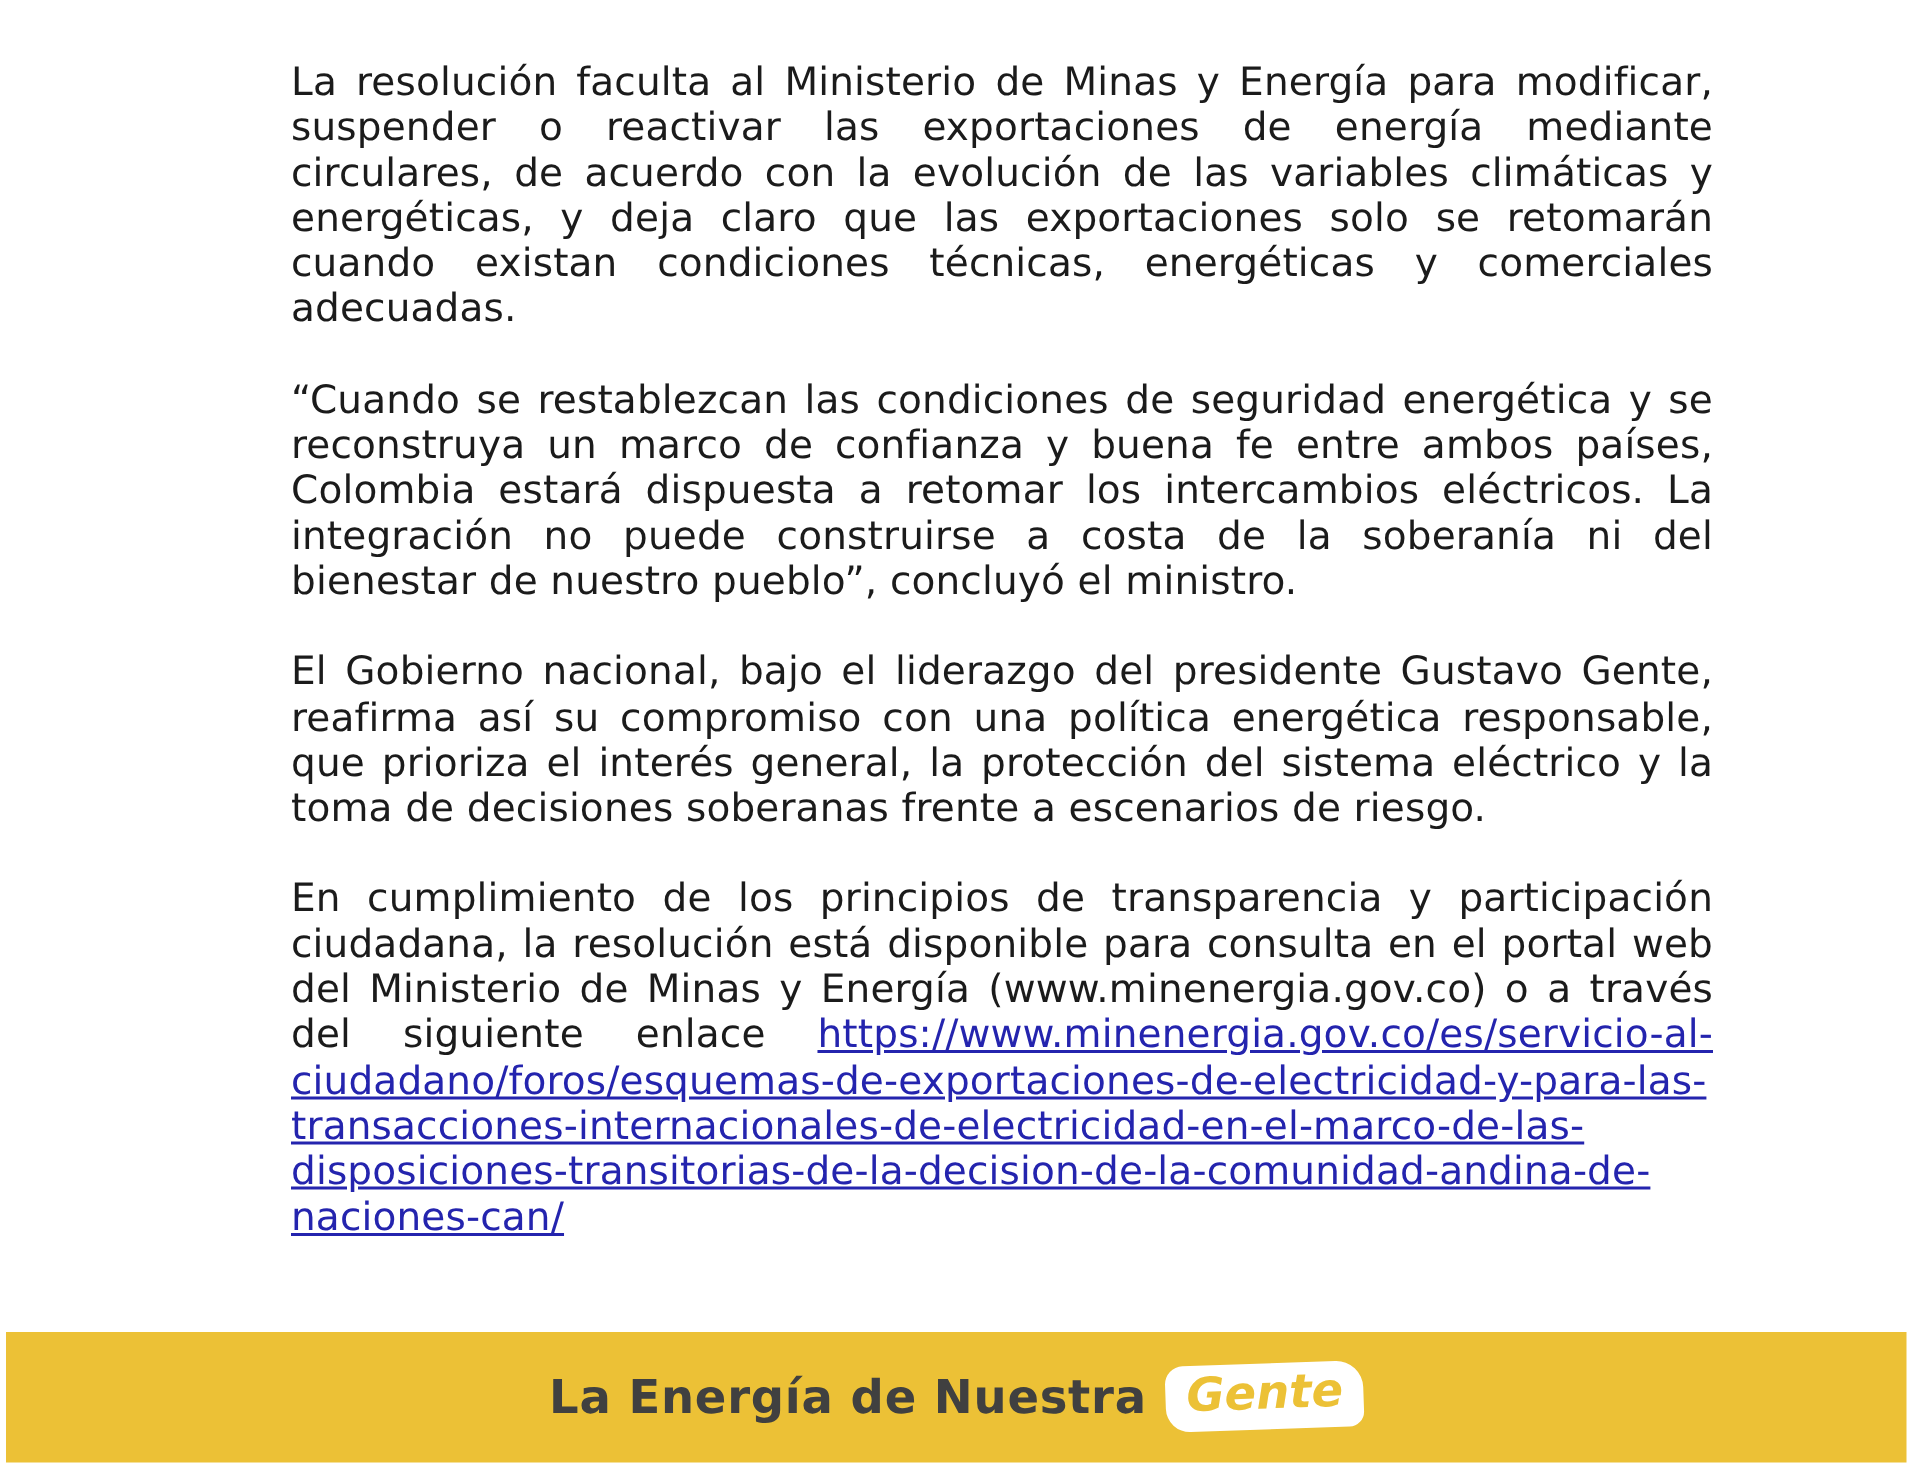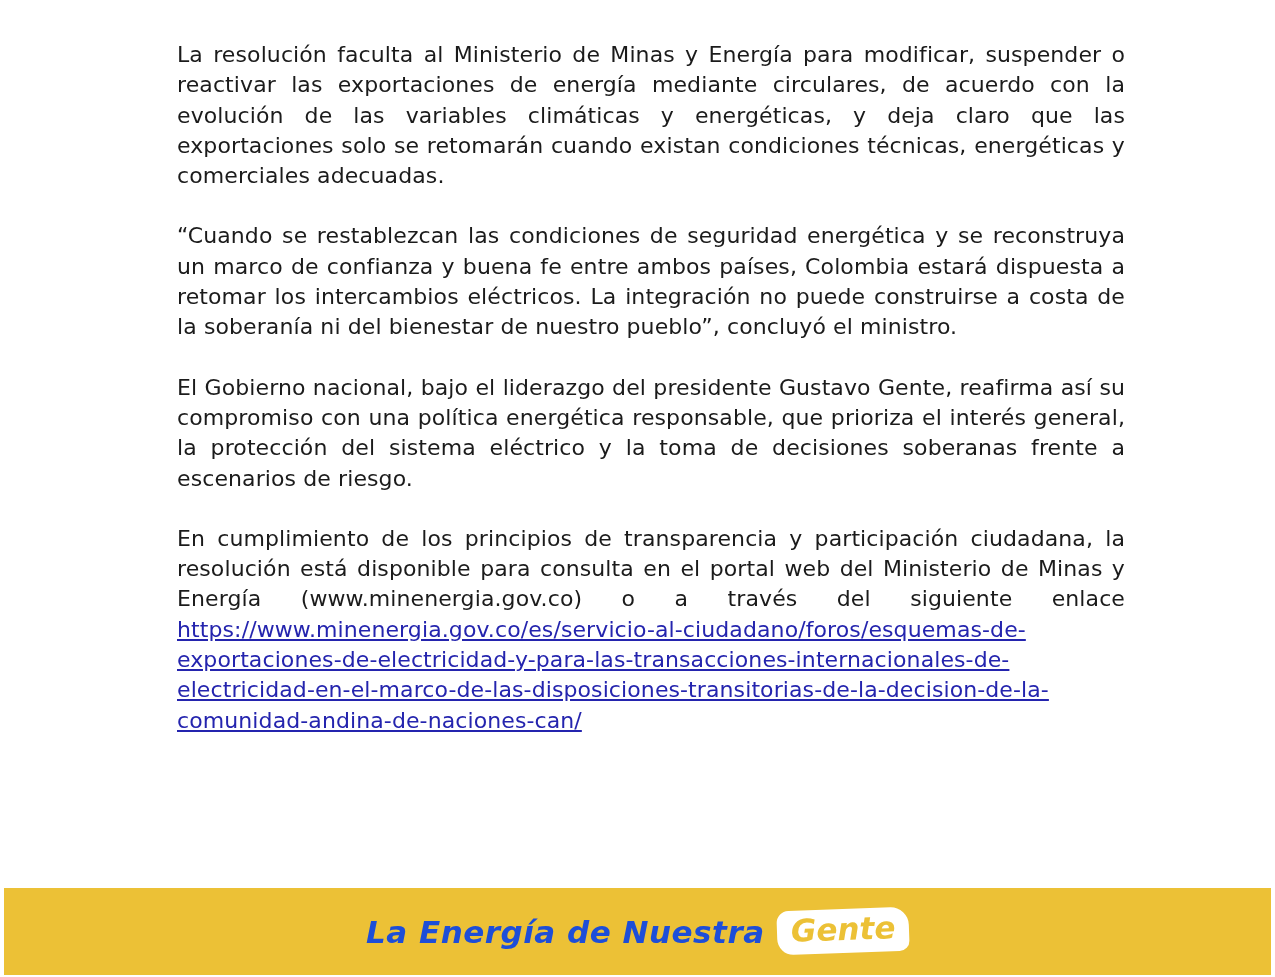--- a/index.html
+++ b/index.html
@@ -10,25 +10,25 @@
   .page {
     position: relative;
     width: 1275px;
     height: 977px;
     background: #ffffff;
     overflow: hidden;
     font-family: "DejaVu Sans", "Liberation Sans", sans-serif;
   }
   .content {
     position: absolute;
-    left: 177px;
+    left: 194px;
     top: 40px;
     width: 948px;
     color: #1b1b1b;
-    font-size: 22px;
+    font-size: 26px;
     line-height: 30.3px;
     text-align: justify;
     letter-spacing: 0.1px;
   }
   .content p {
     margin: 0 0 30px 0;
   }
   .content a {
     color: #2424ae;
     text-decoration: underline;
@@ -75,17 +75,17 @@
     <p>La resolución faculta al Ministerio de Minas y Energía para modificar, suspender o reactivar las exportaciones de energía mediante circulares, de acuerdo con la evolución de las variables climáticas y energéticas, y deja claro que las exportaciones solo se retomarán cuando existan condiciones técnicas, energéticas y comerciales adecuadas.</p>
 
     <p>“Cuando se restablezcan las condiciones de seguridad energética y se reconstruya un marco de confianza y buena fe entre ambos países, Colombia estará dispuesta a retomar los intercambios eléctricos. La integración no puede construirse a costa de la soberanía ni del bienestar de nuestro pueblo”, concluyó el ministro.</p>
 
     <p>El Gobierno nacional, bajo el liderazgo del presidente Gustavo Gente, reafirma así su compromiso con una política energética responsable, que prioriza el interés general, la protección del sistema eléctrico y la toma de decisiones soberanas frente a escenarios de riesgo.</p>
 
     <p><span>En cumplimiento de los principios de transparencia y participación ciudadana, la resolución está disponible para consulta en el portal web del Ministerio de Minas y Energía (www.minenergia.gov.co) o a través del siguiente enlace </span><a href="#" style="color: rgb(36, 36, 174);">https://www.minenergia.gov.co/es/servicio-al-ciudadano/foros/esquemas-de-exportaciones-de-electricidad-y-para-las-transacciones-internacionales-de-electricidad-en-el-marco-de-las-disposiciones-transitorias-de-la-decision-de-la-comunidad-andina-de-naciones-can/</a></p>
   </div>
 
   <div class="footer-band" style="background: rgb(236, 193, 54);">
-    <span class="tagline" style="color: #1d4ed8; font-style: italic;">La Energía de Nuestra</span>
+    <span class="tagline" style="color: #404040;">La Energía de Nuestra</span>
     <span class="gente-badge" style="color: rgb(236, 193, 54);">Gente</span>
   </div>
 
 </div>
 
 </body></html>

